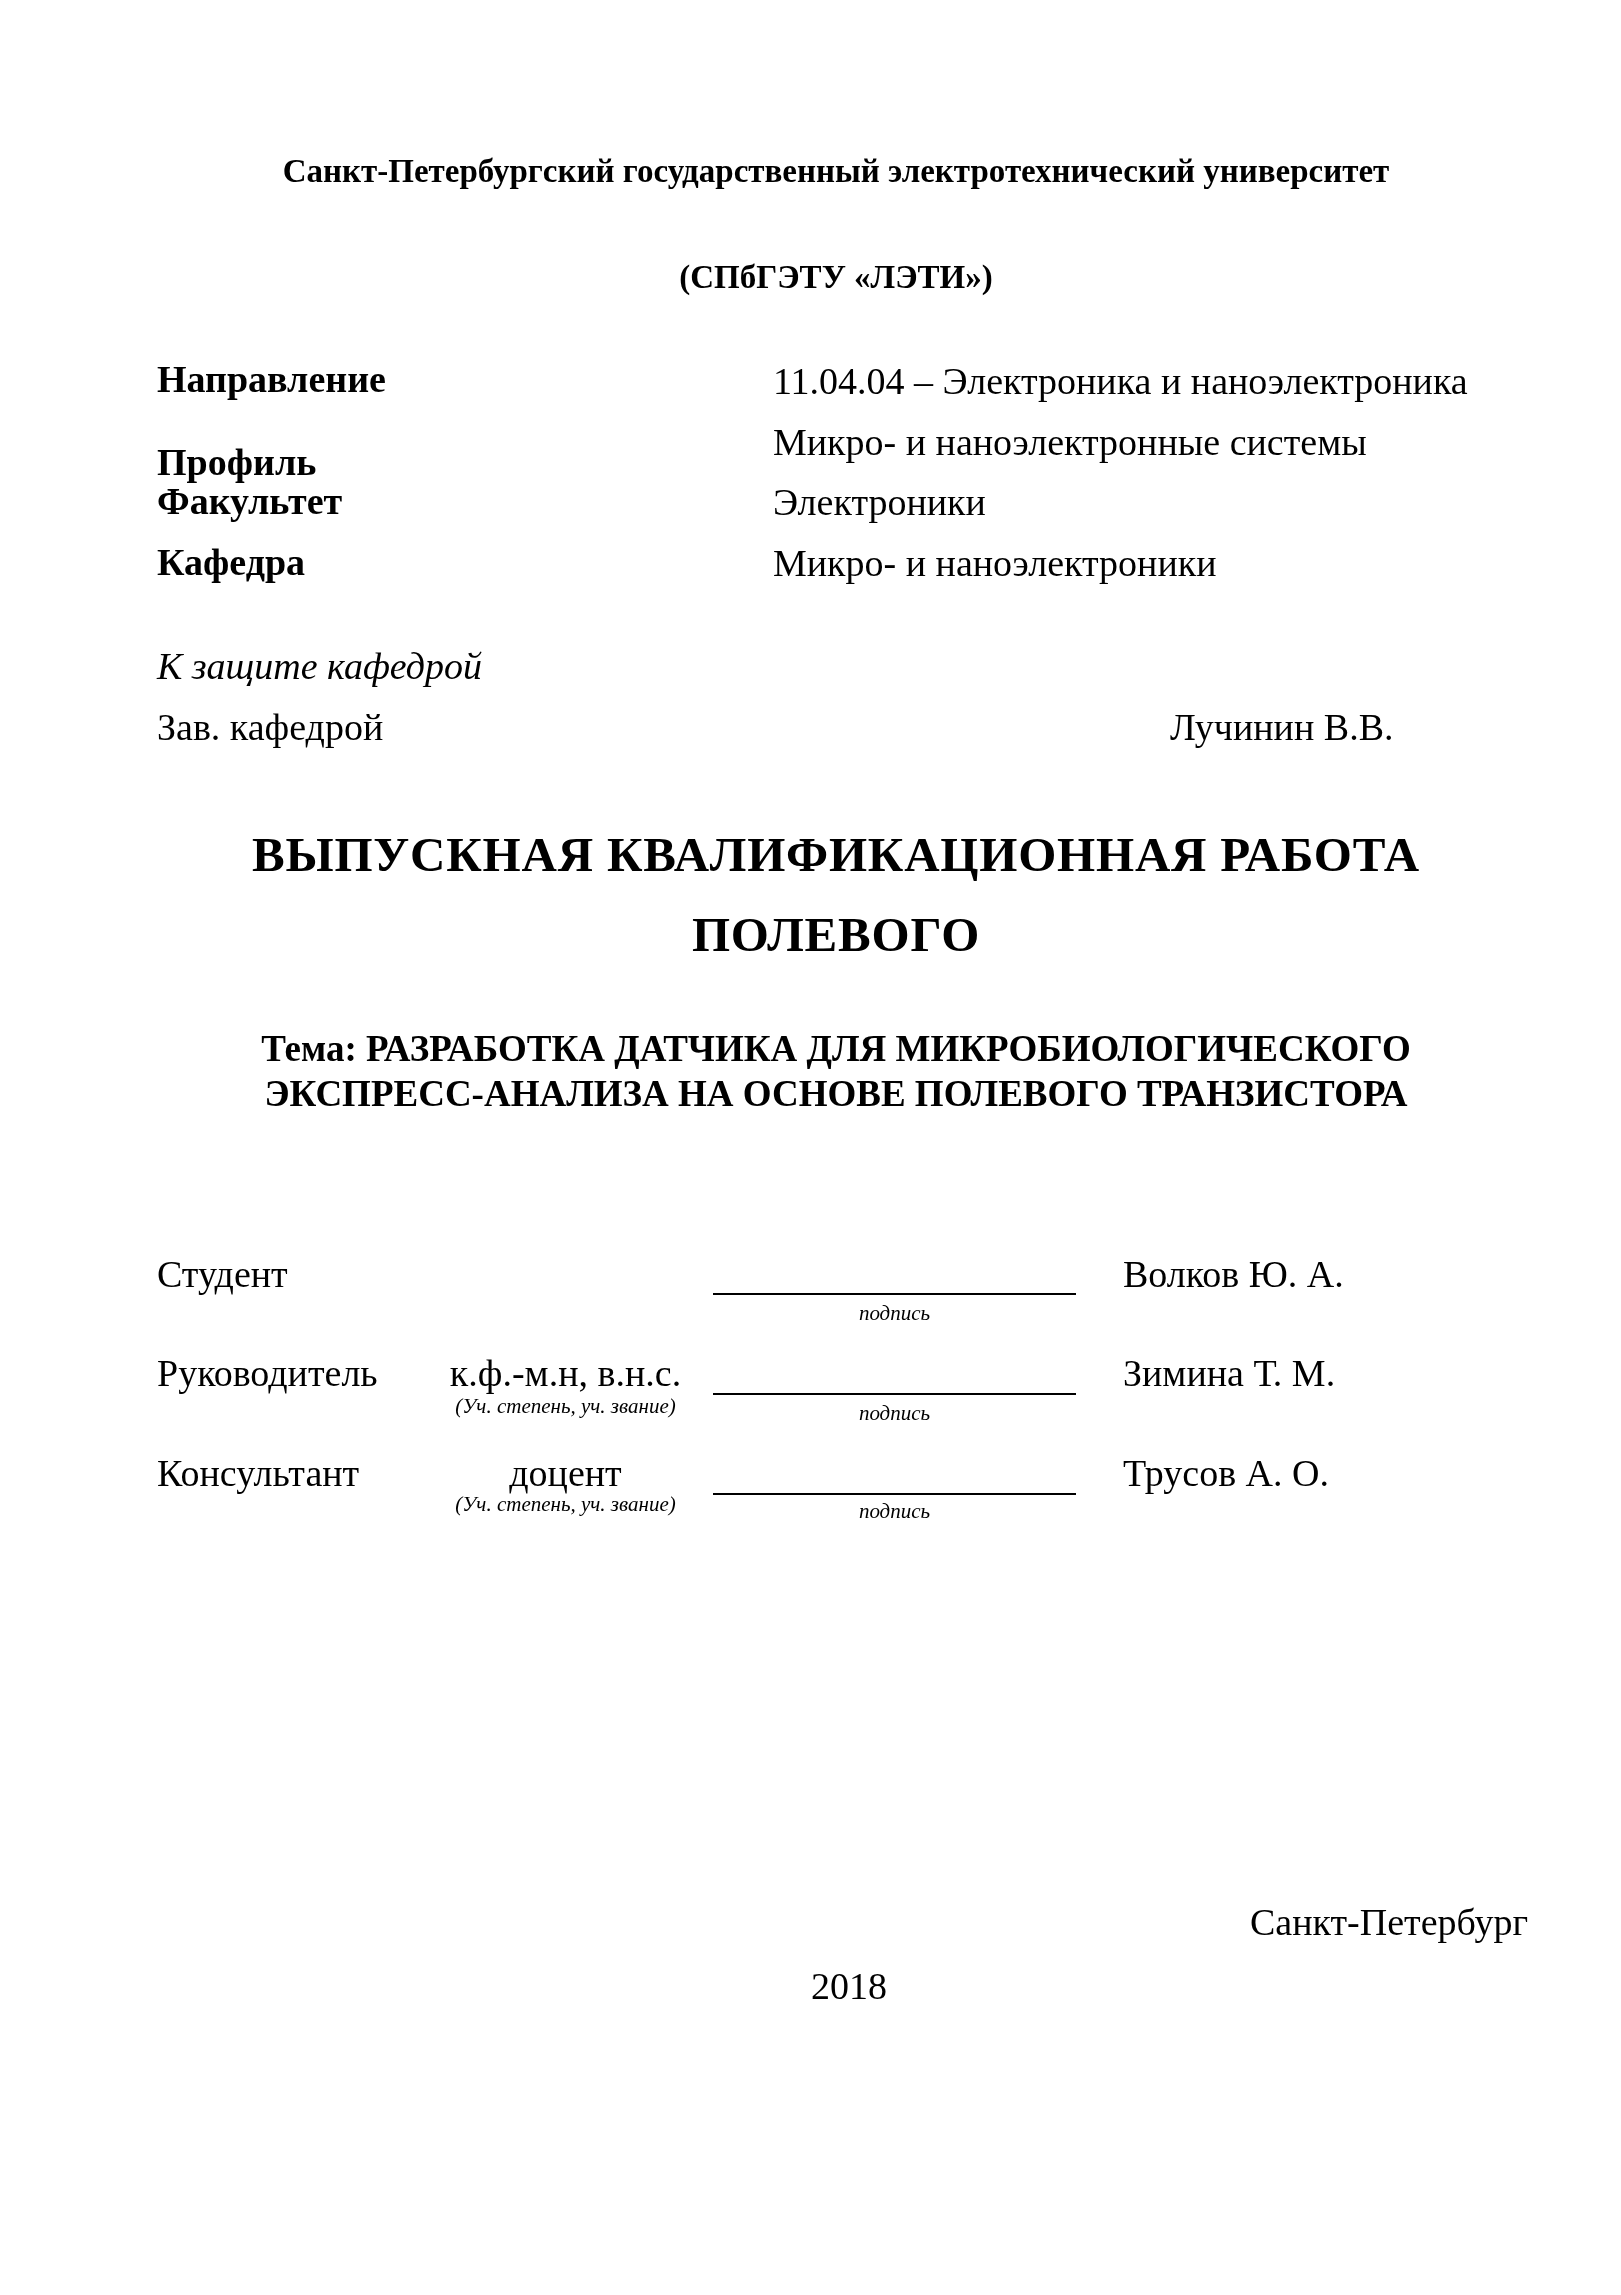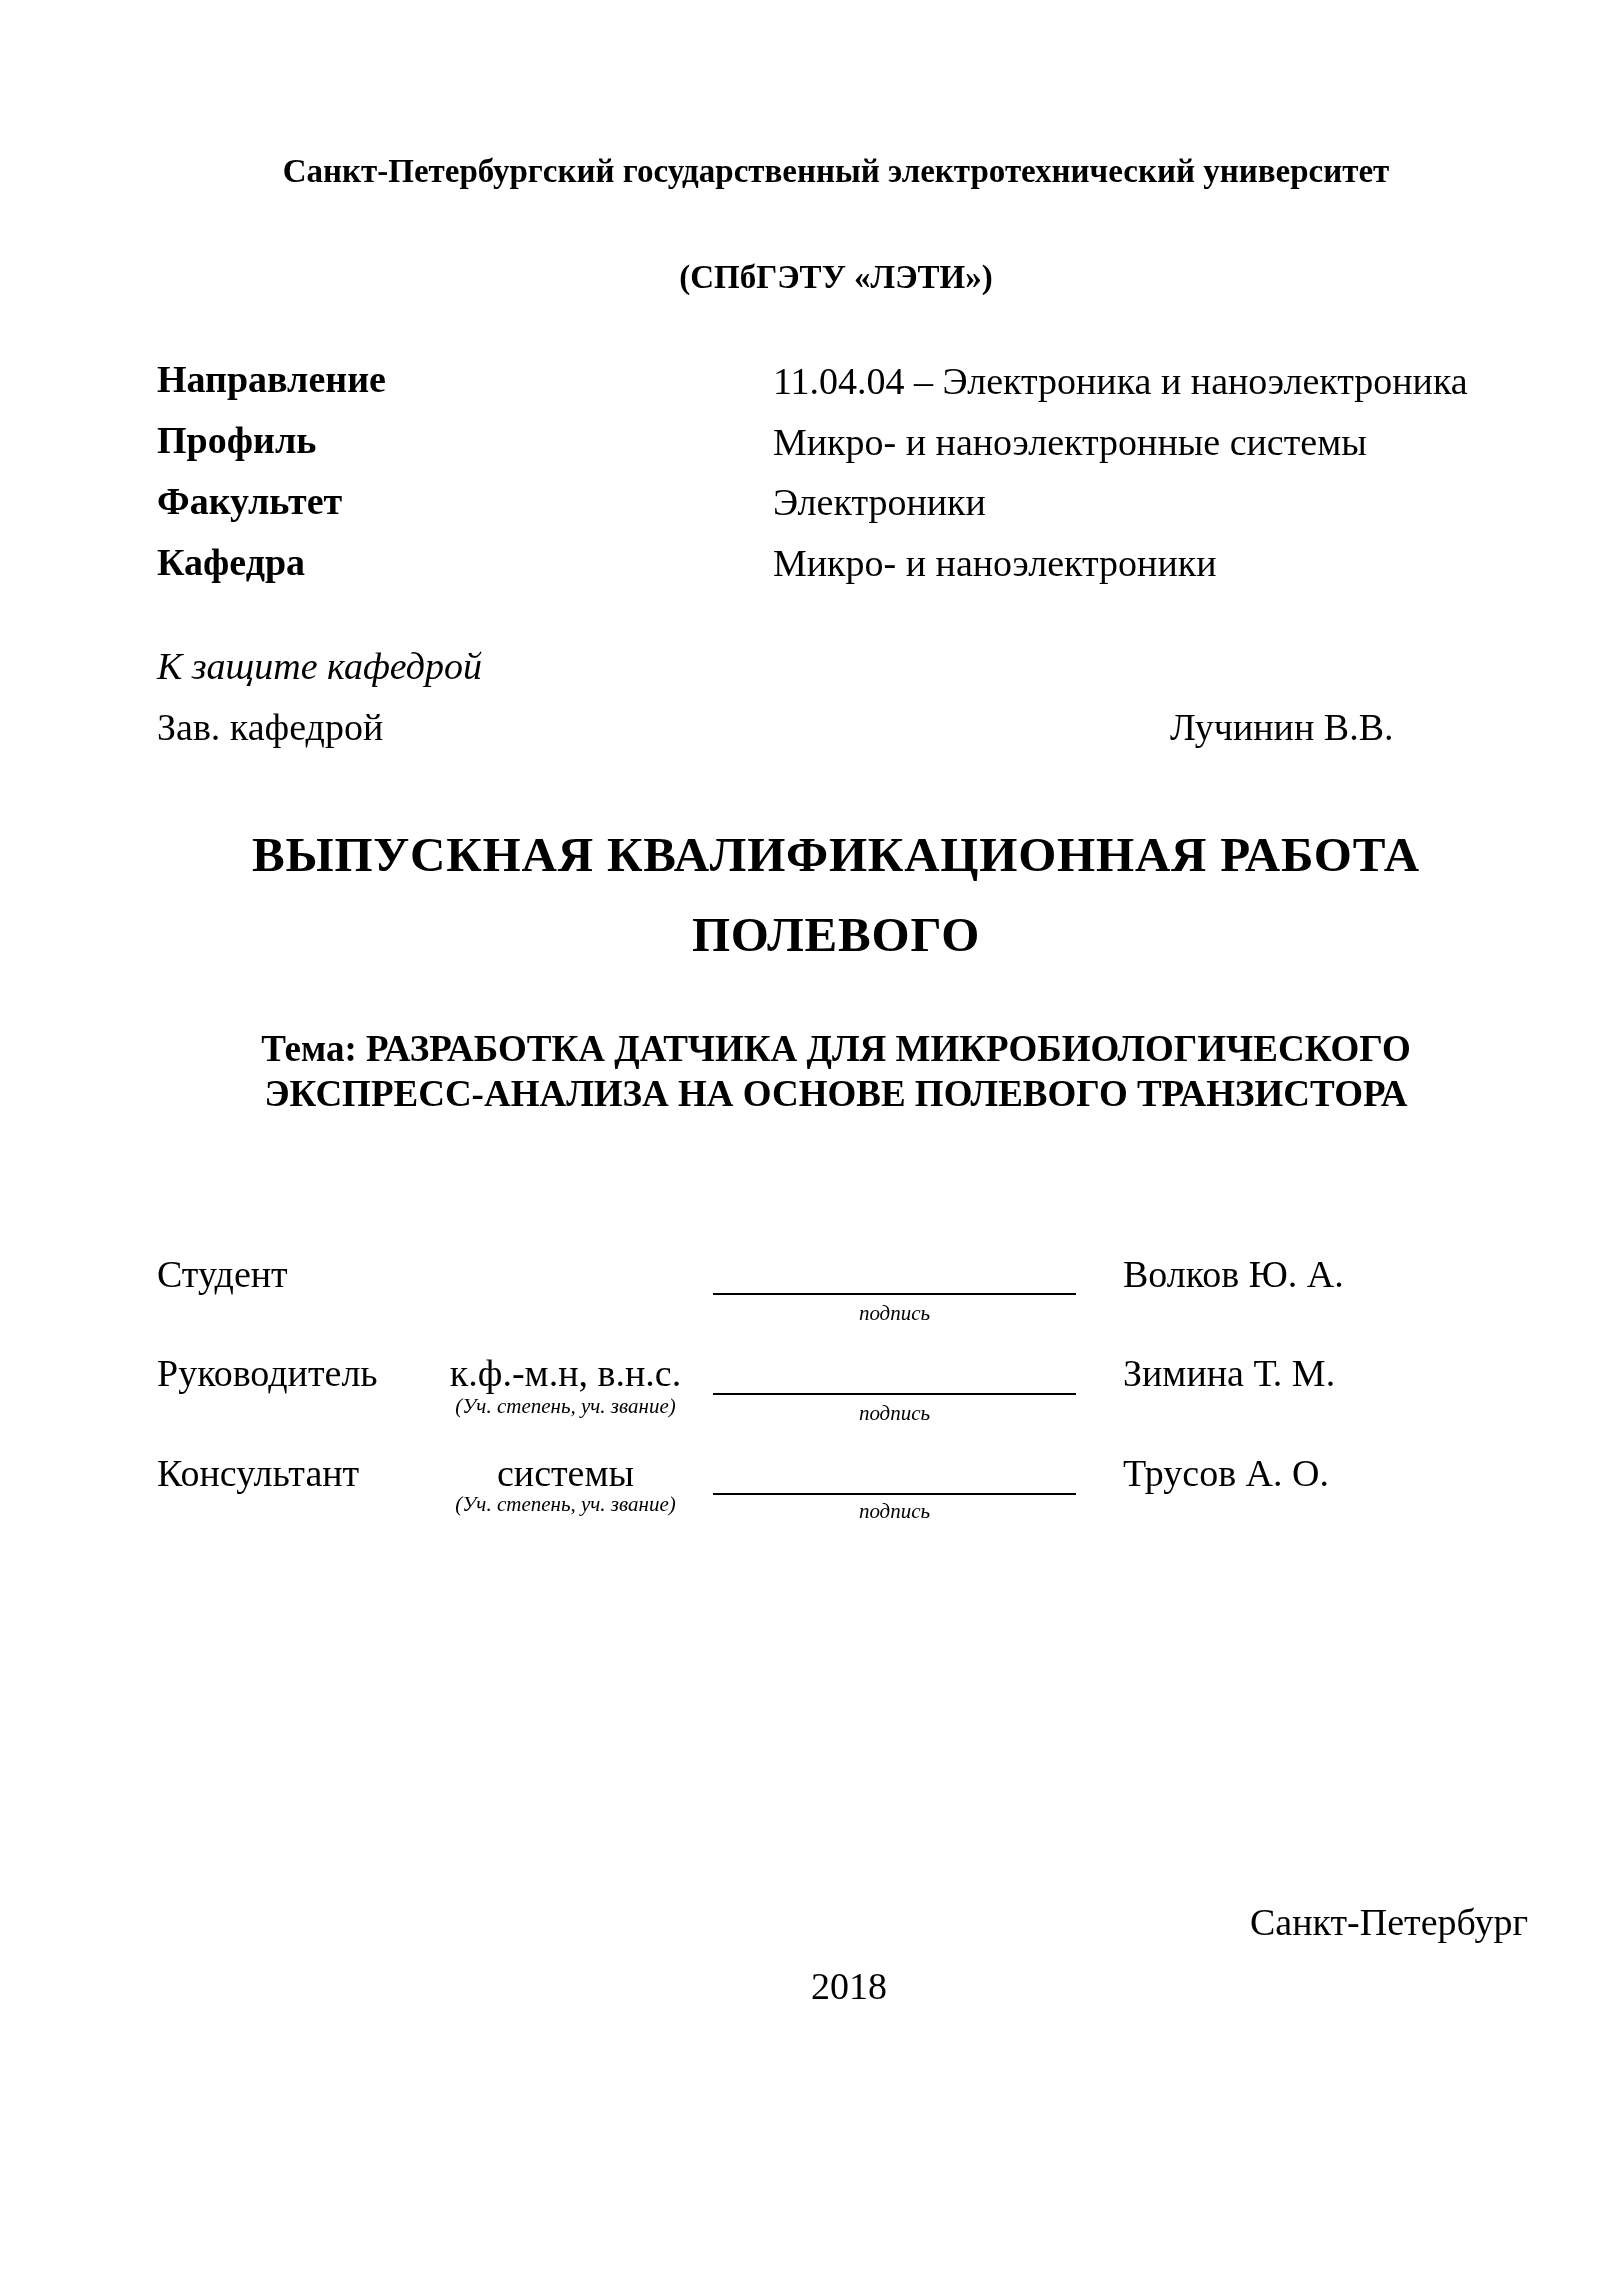--- a/index.html
+++ b/index.html
@@ -38,21 +38,21 @@
 <div id="page">
 
   <div class="abs center-block uni-line" style="top:153px;">Санкт-Петербургский государственный электротехнический университет</div>
   <div class="abs center-block uni-line" style="top:259px;">(СПбГЭТУ «ЛЭТИ»)</div>
 
   <div>
     <div class="abs label" style="top:358px;">Направление</div>
     <div class="abs value" style="top:360px;">11.04.04 – Электроника и наноэлектроника</div>
   </div>
   <div>
-    <div class="abs label" style="top:419px;">Профиль</div>
+    <div class="abs label" style="top:441px;">Профиль</div>
     <div class="abs value" style="top:421px;">Микро- и наноэлектронные системы</div>
   </div>
   <div>
     <div class="abs label" style="top:480px;">Факультет</div>
     <div class="abs value" style="top:481px;">Электроники</div>
   </div>
   <div>
     <div class="abs label" style="top:541px;">Кафедра</div>
     <div class="abs value" style="top:542px;">Микро- и наноэлектроники</div>
   </div>
@@ -78,21 +78,21 @@
     <div class="abs body-text role" style="top:1352px;">Руководитель</div>
     <div class="abs body-text degree-col" style="top:1352px;">к.ф.-м.н, в.н.с.</div>
     <div class="abs degree-col small-note" style="top:1394px;">(Уч. степень, уч. звание)</div>
     <div class="abs sig-col sig-line" style="top:1393px;"></div>
     <div class="abs sig-col small-note" style="top:1401px;">подпись</div>
     <div class="abs body-text name" style="top:1352px;">Зимина Т. М.</div>
   </div>
 
   <div>
     <div class="abs body-text role" style="top:1452px;">Консультант</div>
-    <div class="abs body-text degree-col" style="top:1452px;">системы</div>
+    <div class="abs body-text degree-col" style="top:1452px;">доцент</div>
     <div class="abs degree-col small-note" style="top:1492px;">(Уч. степень, уч. звание)</div>
     <div class="abs sig-col sig-line" style="top:1493px;"></div>
     <div class="abs sig-col small-note" style="top:1499px;">подпись</div>
     <div class="abs body-text name" style="top:1452px;">Трусов А. О.</div>
   </div>
 
   <div class="abs body-text" style="left:170px; width:1358px; text-align:right; top:1901px;">Санкт-Петербург</div>
   <div class="abs body-text" style="left:170px; width:1358px; text-align:center; top:1965px;">2018</div>
 
 </div>

